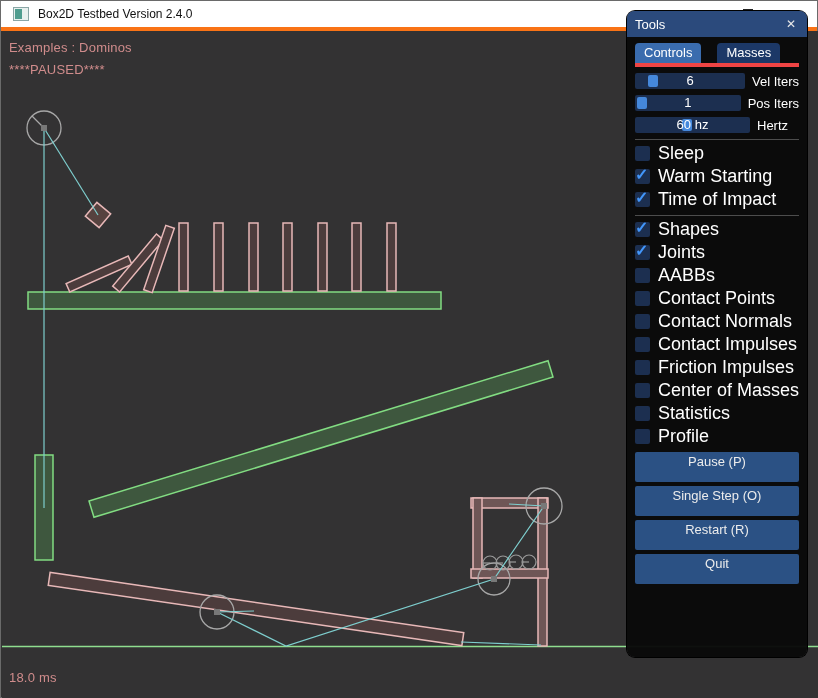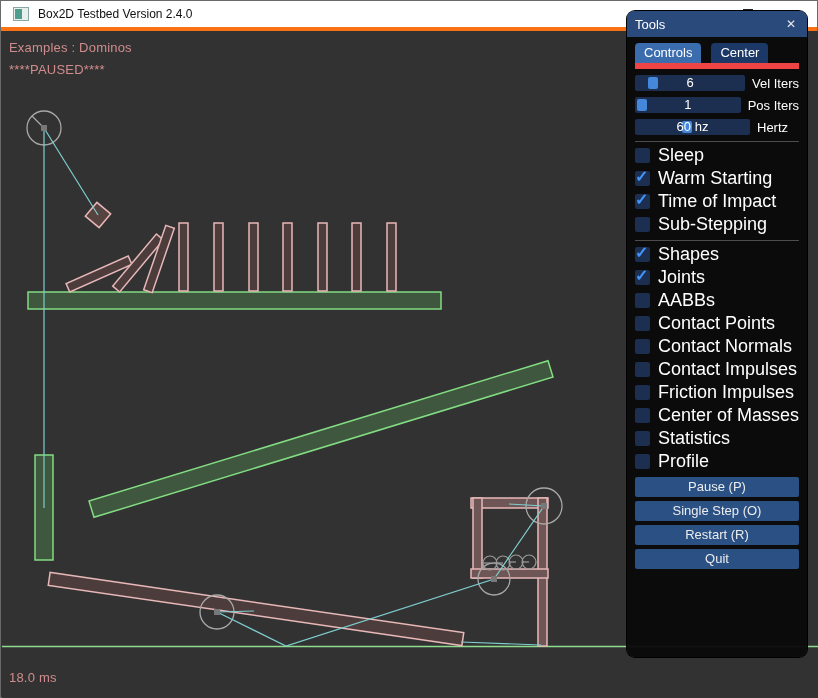--- a/index.html
+++ b/index.html
@@ -29,41 +29,41 @@
 
   
   .panel { position:absolute; left:626px; top:10px; width:180px; height:646px;
            background:rgba(10,10,10,0.97); border-radius:8px; box-shadow:0 0 0 1px #000; }
   .panel-title { height:23px; background:#2b4a7c; border-radius:7px 7px 0 0; display:flex; align-items:center;
                  padding:13px 8px; color:#fff; font-size:13px; }
   .panel-close { margin-left:auto; color:#e8e8e8; font-size:12px; width:16px; height:16px;
                  display:flex; align-items:center; justify-content:center; }
   .panel-body { padding:6px 8px 0 8px; }
 
-  .tabbar { display:flex; gap:10px; border-bottom:6px solid #ef4444; }
+  .tabbar { display:flex; gap:16px; border-bottom:4px solid #ef4444; }
   .tab { font-size:13px; color:#fff; padding:2px 9px 3px 9px; border-radius:4px 4px 0 0; background:#1c3867; }
   .tab.active { background:#3a6cae; }
 
   .sliders { margin-top:6px; }
   .slider-row { display:flex; align-items:center; margin-bottom:6px; }
   .slider-frame { position:relative; width:115px; height:16px; background:#1c2f50; border-radius:2px; }
   .slider-grab { position:absolute; top:2px; width:10px; height:12px; background:#4588db; border-radius:2px; }
   .slider-value { position:relative; width:100%; text-align:center; font-size:13px; color:#fff; line-height:16px; }
   .slider-label { margin-left:7px; font-size:13px; color:#fff; white-space:nowrap; }
 
   .sep { height:1px; background:#4d4d4d; margin:5px 0 6px 0; }
 
   .check-row { display:flex; align-items:center; height:15px; margin-bottom:8px; }
   .checkbox { position:relative; width:15px; height:15px; background:#1c2f50; border-radius:2px; }
   .checkbox .mark { display:none; position:absolute; left:0px; top:-4px; color:#4296fa; font-size:16px; font-weight:bold; }
   .checkbox.on .mark { display:block; }
   .check-label { margin-left:8px; font-size:18px; color:#fff; white-space:nowrap; }
 
   .btn-col { margin-top:6px; }
-  .imgui-btn { height:20px; margin-bottom:4px; background:#2b5184; border-radius:2px; color:#ececec;
+  .imgui-btn { height:30px; margin-bottom:4px; background:#2b5184; border-radius:2px; color:#ececec;
                font-size:13px; text-align:center; line-height:19px; }
 </style>
 </head>
 <body>
 
 <div class="window">
 
   <div class="titlebar">
     <div class="app-icon"></div>
     <div class="title-text">Box2D Testbed Version 2.4.0</div>
@@ -170,21 +170,21 @@
 
   <div class="panel">
     <div class="panel-title">
       <span>Tools</span>
       <span class="panel-close">✕</span>
     </div>
     <div class="panel-body">
 
       <div class="tabbar">
         <div class="tab active">Controls</div>
-        <div class="tab">Center</div>
+        <div class="tab">Masses</div>
       </div>
 
       <div class="sliders">
         <div class="slider-row">
           <div class="slider-frame">
             <div class="slider-grab" style="left: 13px;"></div>
             <div class="slider-value">6</div>
           </div>
           <div class="slider-label">Vel Iters</div>
         </div>
@@ -215,24 +215,20 @@
             <span class="mark">✓</span>
           </div>
         <div class="check-label">Warm Starting</div>
       </div>
       <div class="check-row">
         <div class="checkbox on">
             <span class="mark">✓</span>
           </div>
         <div class="check-label">Time of Impact</div>
       </div>
-      <div class="check-row">
-        <div class="checkbox"></div>
-        <div class="check-label">Sub-Stepping</div>
-      </div>
 
       <div class="sep"></div>
 
       <div class="check-row">
         <div class="checkbox on">
             <span class="mark">✓</span>
           </div>
         <div class="check-label">Shapes</div>
       </div>
       <div class="check-row">

